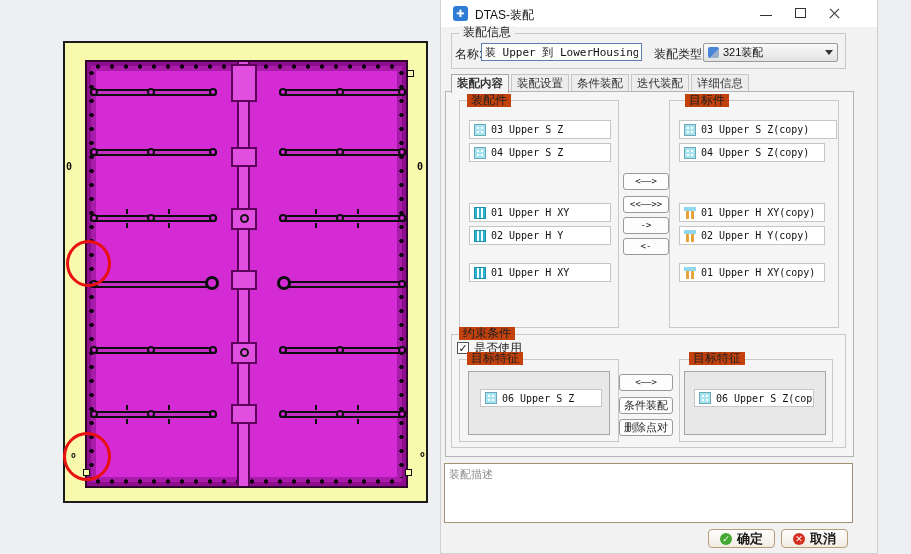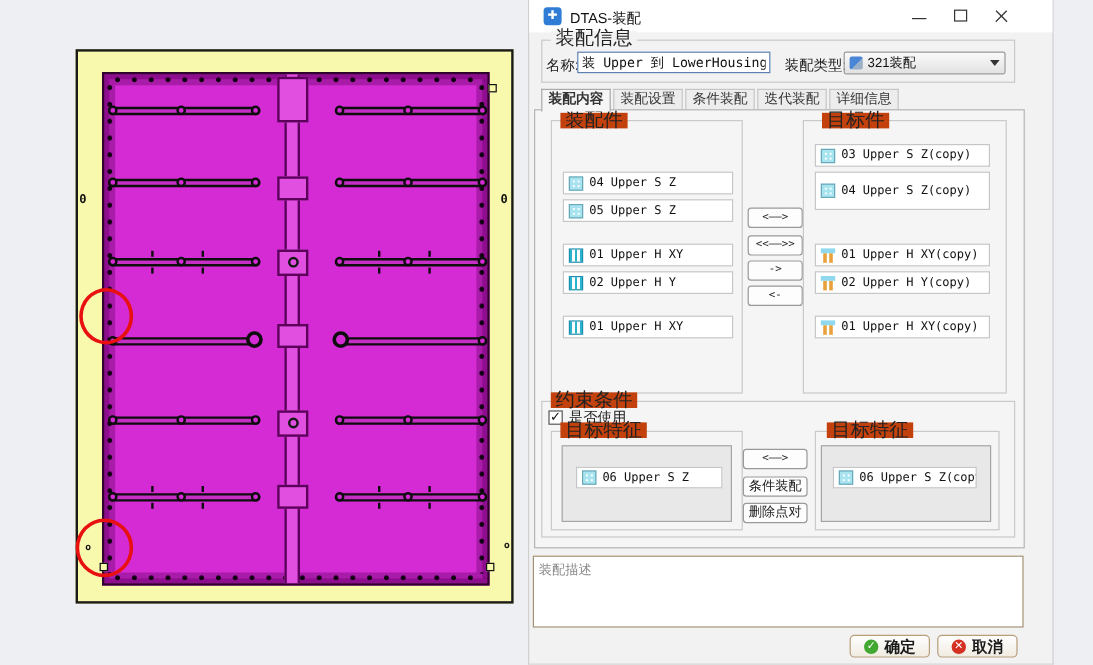--- a/index.html
+++ b/index.html
@@ -37,21 +37,21 @@
   .titlebar{left:0;top:0;width:100%;height:27px;background:var(--titlebar-bg);}
   .app-icon{left:12px;top:6px;width:15px;height:15px;background:var(--accent-blue);border-radius:3px;color:#fff;font-size:10px;line-height:15px;text-align:center;}
   .win-title{left:34px;top:7px;font-size:12px;color:#111;}
   .win-btn{top:3px;width:26px;height:20px;text-align:center;cursor:default;}
   .glyph-min{left:6px;top:12px;width:12px;height:1px;background:#333;}
   .glyph-max{left:7px;top:5px;width:11px;height:10px;border:1px solid #333;}
   .glyph-close-a,.glyph-close-b{left:6px;top:10px;width:13px;height:1.4px;background:#333;}
   .glyph-close-a{transform:rotate(45deg);} .glyph-close-b{transform:rotate(-45deg);}
 
   .groupbox{border:1px solid #c9c9c9;background:transparent;}
-  .group-label{font-size:16px;color:#222;background:var(--dialog-bg);padding:0 4px;line-height:13px;}
+  .group-label{font-size:12px;color:#222;background:var(--dialog-bg);padding:0 4px;line-height:13px;}
   .panel-label{background:#c2410c;}
 
   .field-label{font-size:12px;color:#222;}
   .text-input{border:1px solid #5b7fae;background:#fff;font-family:"DejaVu Sans Mono",monospace;font-size:11px;padding:1px 3px;color:#111;}
   .select{border:1px solid #9a9a9a;border-radius:2px;background:linear-gradient(#fafafa,#e2e2e2);display:flex;align-items:center;padding:0 4px;gap:4px;font-size:11px;}
   .type-icon{width:11px;height:11px;background:linear-gradient(135deg,#4a86d8 55%,#9ab0c8 55%);border-radius:2px;}
   .dd-arrow{margin-left:auto;width:0;height:0;border-left:4px solid transparent;border-right:4px solid transparent;border-top:5px solid #333;}
 
   .tabs{left:10px;top:74px;display:flex;gap:2px;}
   .tab{height:18px;width:58px;text-align:center;font-size:11.5px;line-height:17px;border:1px solid #c6c6c6;border-bottom:none;background:#ededed;color:#333;}
@@ -221,27 +221,27 @@
     <div class="tab">装配设置</div>
     <div class="tab">条件装配</div>
     <div class="tab">迭代装配</div>
     <div class="tab">详细信息</div>
   </div>
   <div class="abs tab-panel"></div>
 
   <div class="abs groupbox" style="left:18px;top:100px;width:160px;height:228px"></div>
   <span class="abs group-label panel-label" style="left:26px;top:94px">装配件</span>
 
+  <div class="abs list-item" style="left:28px;top:120px;width:142px;height:19px">
+      <span class="feat-icon icon-surface"></span>
+      <span>03 Upper S Z</span>
+    </div>
   <div class="abs list-item" style="left:28px;top:143px;width:142px;height:19px">
       <span class="feat-icon icon-surface"></span>
       <span>04 Upper S Z</span>
-    </div>
-  <div class="abs list-item" style="left:28px;top:166px;width:142px;height:19px">
-      <span class="feat-icon icon-surface"></span>
-      <span>05 Upper S Z</span>
     </div>
   <div class="abs list-item" style="left:28px;top:203px;width:142px;height:19px">
       <span class="feat-icon icon-hole"></span>
       <span>01 Upper H XY</span>
     </div>
   <div class="abs list-item" style="left:28px;top:226px;width:142px;height:19px">
       <span class="feat-icon icon-hole"></span>
       <span>02 Upper H Y</span>
     </div>
   <div class="abs list-item" style="left:28px;top:263px;width:142px;height:19px">
@@ -250,25 +250,25 @@
     </div>
 
   <div class="abs xfer-btn" style="left:182px;top:173px">&lt;——&gt;</div>
   <div class="abs xfer-btn" style="left:182px;top:196px">&lt;&lt;——&gt;&gt;</div>
   <div class="abs xfer-btn" style="left:182px;top:217px">-&gt;</div>
   <div class="abs xfer-btn" style="left:182px;top:238px">&lt;-</div>
 
   <div class="abs groupbox" style="left:228px;top:100px;width:170px;height:228px"></div>
   <span class="abs group-label panel-label" style="left:244px;top:94px">目标件</span>
 
-  <div class="abs list-item" style="left:238px;top:120px;width:146px;height:19px">
+  <div class="abs list-item" style="left:238px;top:120px;width:158px;height:19px">
       <span class="feat-icon icon-surface"></span>
       <span>03 Upper S Z(copy)</span>
     </div>
-  <div class="abs list-item" style="left:238px;top:143px;width:146px;height:32px">
+  <div class="abs list-item" style="left:238px;top:143px;width:146px;height:19px">
       <span class="feat-icon icon-surface"></span>
       <span>04 Upper S Z(copy)</span>
     </div>
   <div class="abs list-item" style="left:238px;top:203px;width:146px;height:19px">
       <span class="feat-icon icon-pin"></span>
       <span>01 Upper H XY(copy)</span>
     </div>
   <div class="abs list-item" style="left:238px;top:226px;width:146px;height:19px">
       <span class="feat-icon icon-pin"></span>
       <span>02 Upper H Y(copy)</span>

